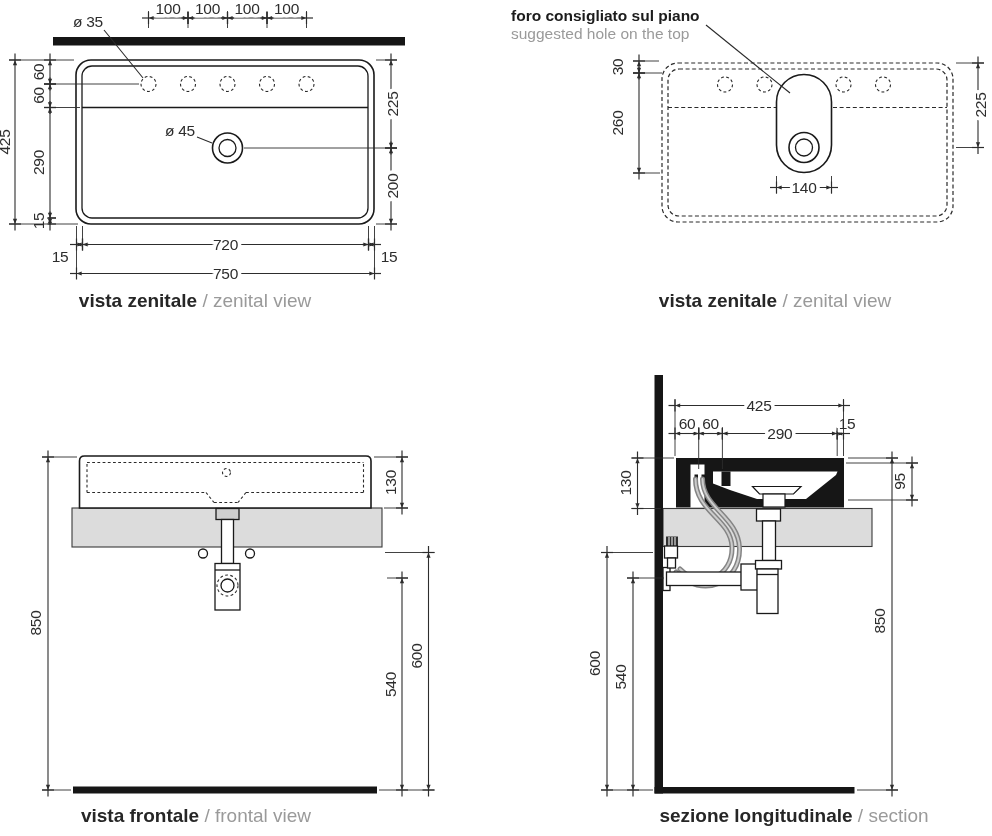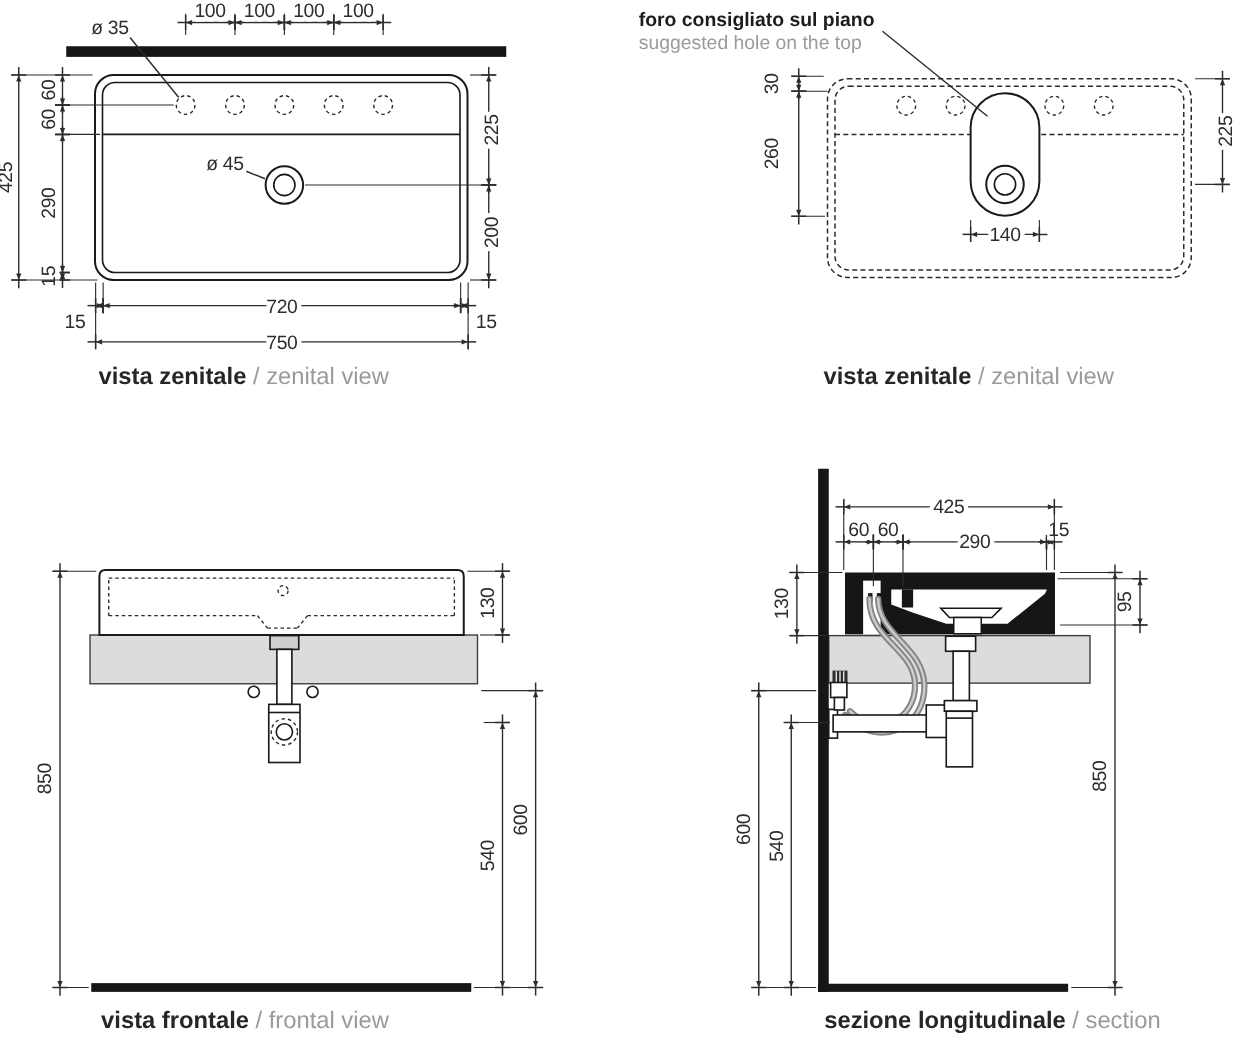--- a/index.html
+++ b/index.html
@@ -1,16 +1,16 @@
 <!DOCTYPE html>
 <html><head>
 <meta charset="utf-8">
 <style>
   html,body{margin:0;padding:0;background:#fff;}
-  #canvas{position:relative;width:992px;height:836px;background:#fff;overflow:hidden;border-radius:24px;}
+  #canvas{position:relative;width:992px;height:836px;background:#fff;overflow:hidden;}
   svg{position:absolute;left:0;top:0;}
   svg text{font-family:"Liberation Sans","DejaVu Sans",sans-serif;}
   .dimtxt{font-size:15.5px;fill:#2d2d2d;letter-spacing:-0.3px;}
   .halo{paint-order:stroke;stroke:#ffffff;stroke-width:7px;stroke-linejoin:round;}
   .title-it{font-size:19px;font-weight:bold;fill:#262626;}
   .title-en{font-size:19px;fill:#9a9a9a;}
   .note-it{font-size:15.5px;font-weight:bold;fill:#1c1c1c;}
   .note-en{font-size:15.5px;fill:#9a9a9a;}
   .dim{stroke:#2d2d2d;stroke-width:1.1;fill:none;}
   .ext{stroke:#2d2d2d;stroke-width:0.9;fill:none;}

